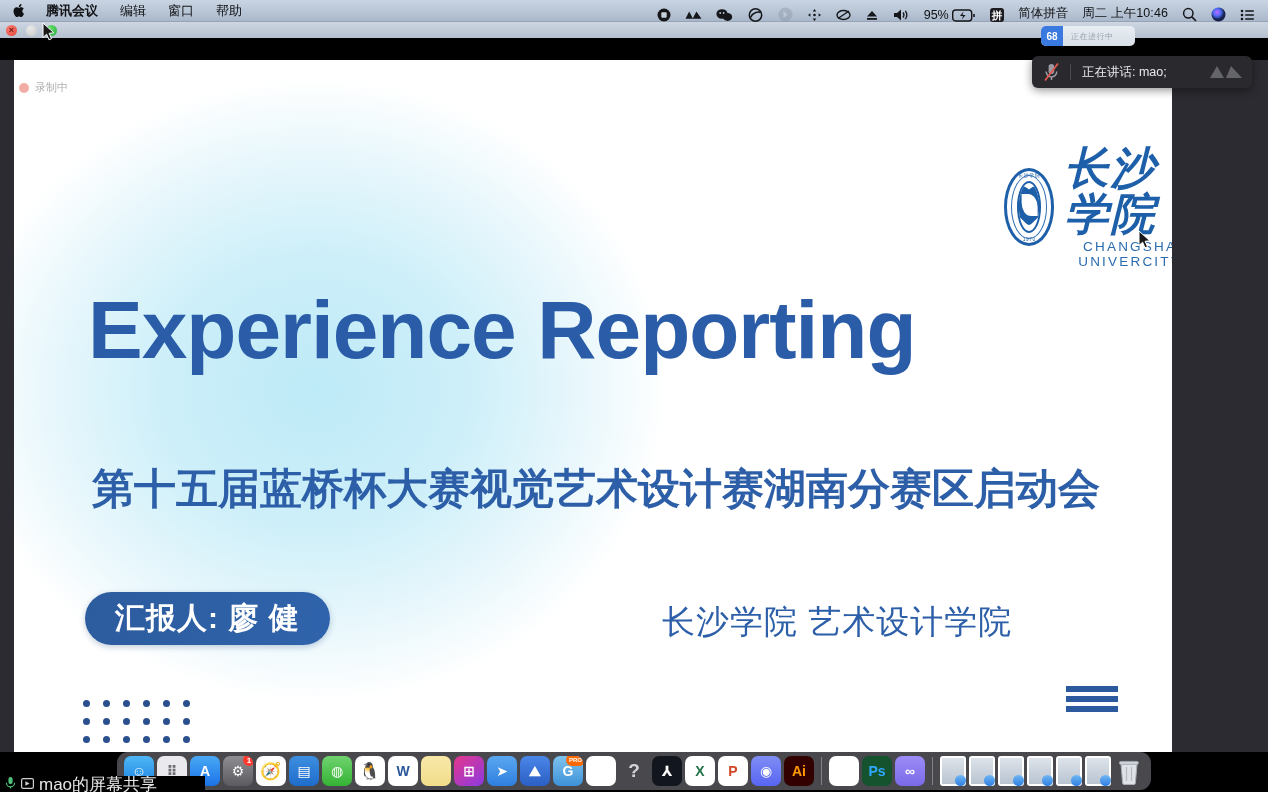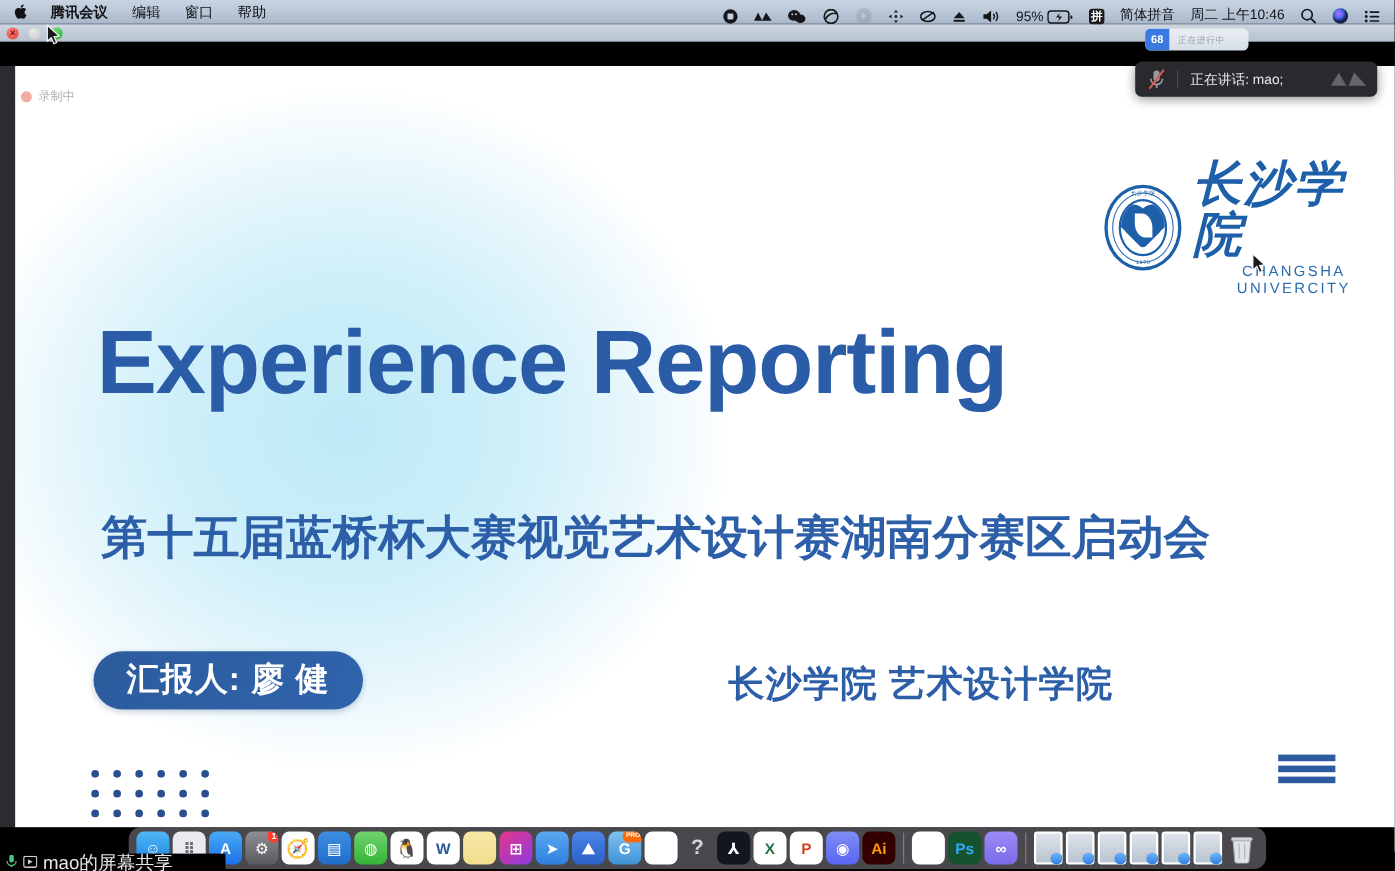--- a/index.html
+++ b/index.html
@@ -54,21 +54,21 @@
   .topstrip {
     position:absolute; top:16px; left:0; width:1268px; height:22px; background:#000;
   }
   .content-area {
     position:absolute; top:38px; left:0; width:1268px; height:714px;
     background:#2b2b31;
   }
 
   
   .slide {
-    position:absolute; left:14px; top:0px; width:1254px; height:714px;
+    position:absolute; left:14px; top:0px; width:1158px; height:714px;
     background:
       radial-gradient(ellipse 430px 380px at 300px 330px, #bdeaf7 0%, #cdeff9 35%, #e8f7fc 62%, #ffffff 82%),
       linear-gradient(115deg, #ffffff 0%, #eaf8fc 30%, #d7f1fa 55%, #ecf8fc 75%, #ffffff 100%);
     overflow:hidden;
   }
   .slide-inner { position:absolute; inset:0; }
 
   
   .logo-wrap { position:absolute; left:990px; top:85px; display:flex; align-items:center; gap:10px; }
   .logo-seal { width:78px; height:78px; position:relative; }
@@ -121,21 +121,21 @@
   .presenter-badge {
     position:absolute; left:71px; top:532px;
     background: linear-gradient(100deg,#2d5c9e,#2f63ab);
     color:#fff; font-size:30px; font-weight:bold;
     border-radius:27px; padding:9px 30px 11px 30px;
     letter-spacing:1px; line-height:1.1;
     box-shadow: 0 2px 6px rgba(20,60,110,.25);
   }
   .dept {
     position:absolute; left:648px; top:540px;
-    font-size:33px; font-weight:bold; color:#2d5fa8; letter-spacing:1px;
+    font-size:33px; font-weight:normal; color:#2d5fa8; letter-spacing:1px;
   }
   .dotgrid {
     position:absolute; left:69px; top:640px;
     display:grid; grid-template-columns: repeat(6, 20px); grid-template-rows: repeat(5, 18px);
   }
   .dotgrid i { width:7px; height:7px; border-radius:50%; background:#2a4f8f; display:block; }
   .barstack {
     position:absolute; right:54px; bottom:62px;
     display:flex; flex-direction:column; gap:4px;
   }

